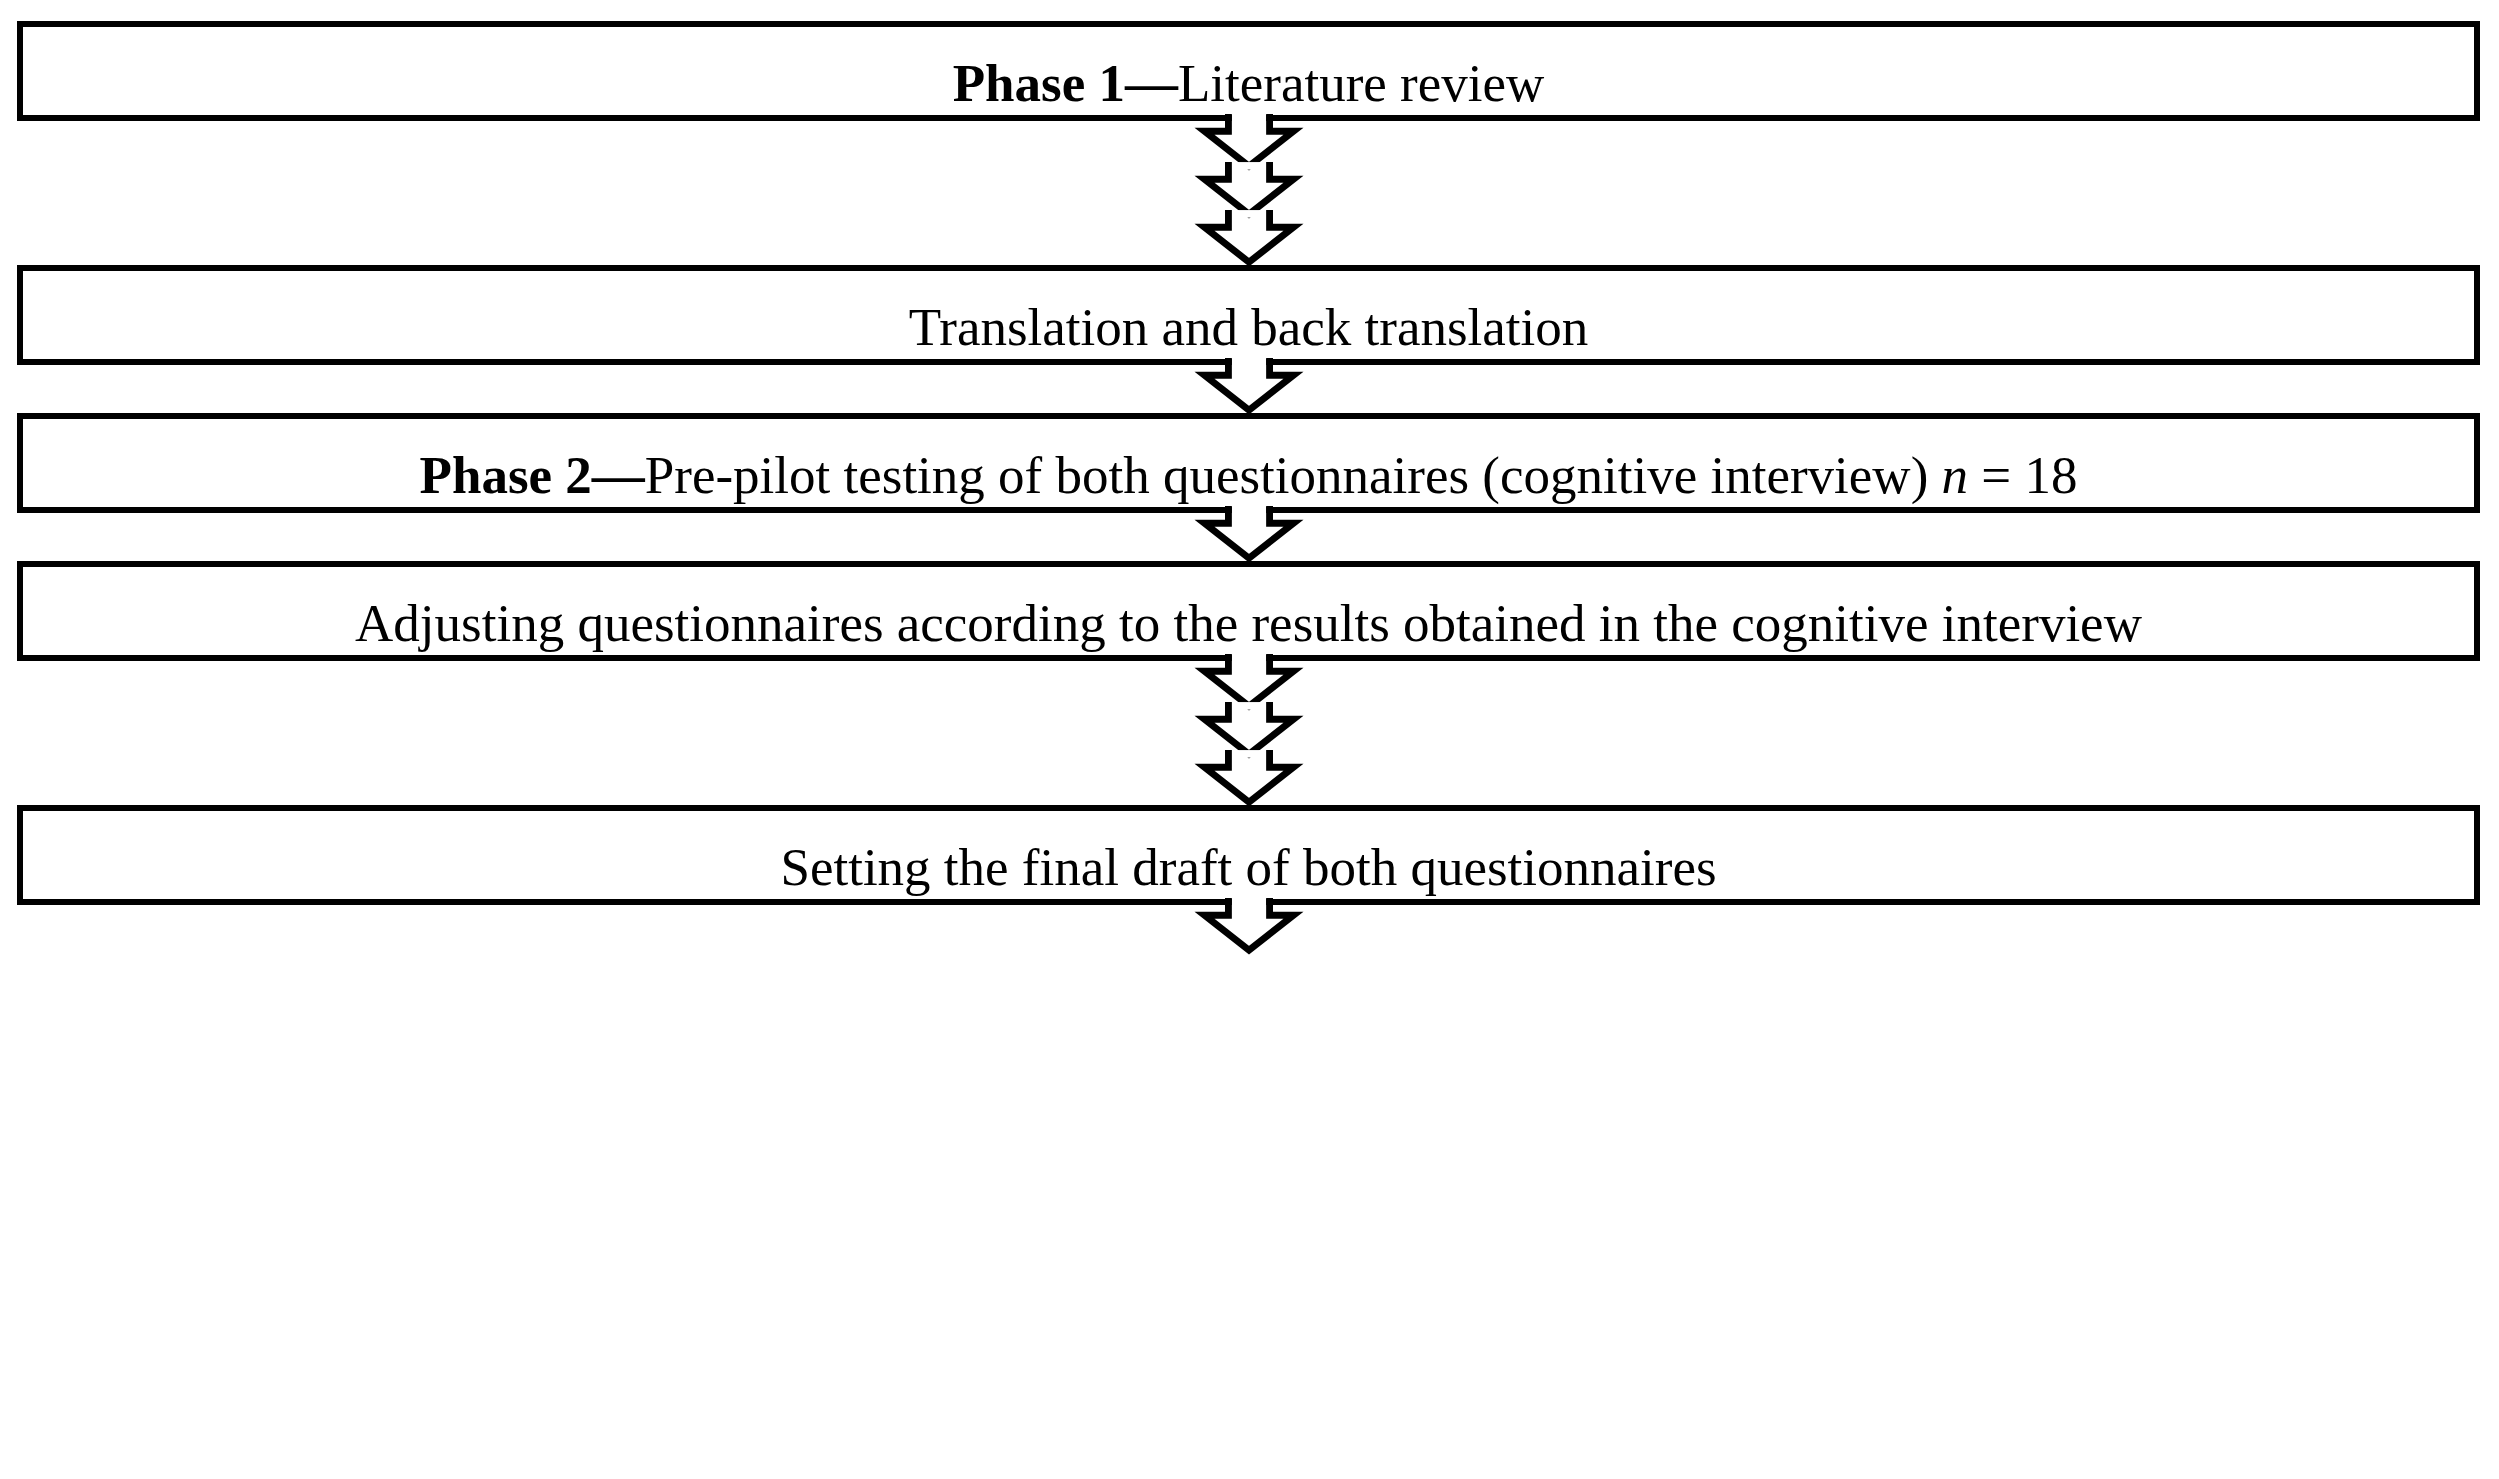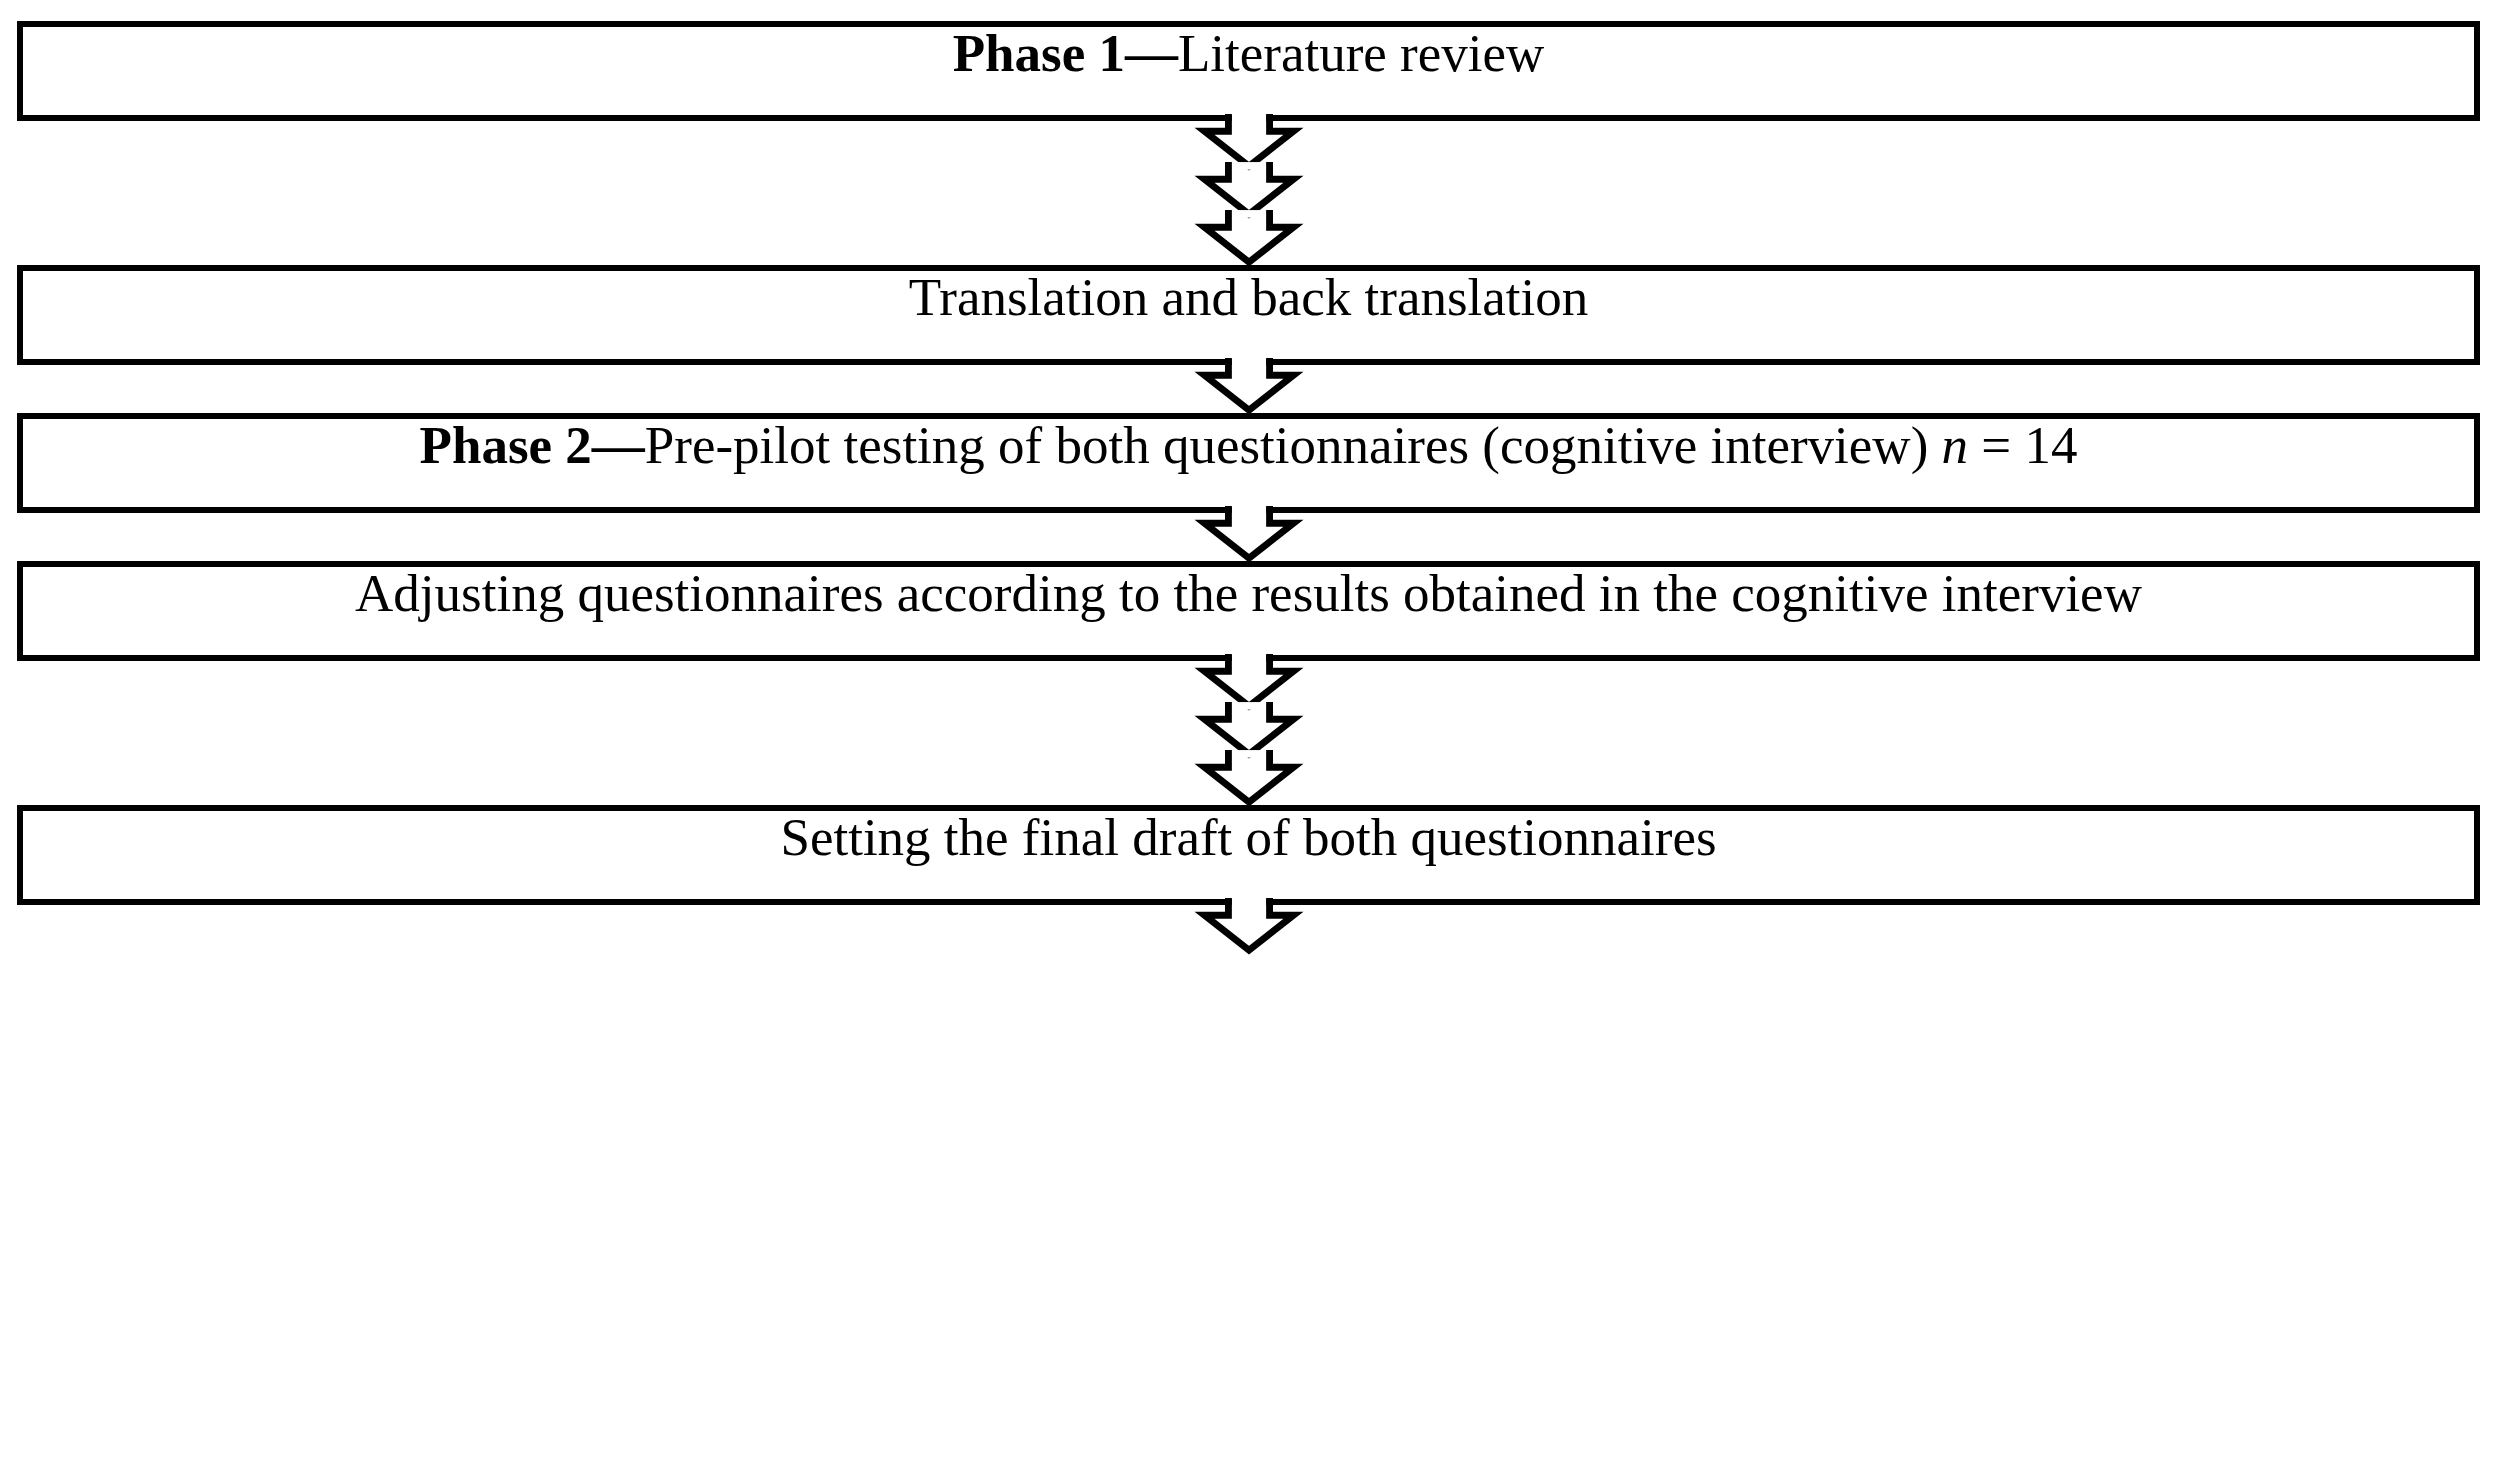--- a/index.html
+++ b/index.html
@@ -19,21 +19,21 @@
     left: 17px;
     top: 20.5px;
     width: 2463px;
   }
   .box {
     box-sizing: border-box;
     height: 100px;
     border: 6.8px solid #000000;
     background: #ffffff;
     display: flex;
-    align-items: flex-start;
+    align-items: flex-end;
     justify-content: center;
     position: relative;
     z-index: 1;
   }
   .box-text {
     font-size: 53px;
     line-height: 1;
     white-space: nowrap;
     letter-spacing: 0px;
     padding-bottom: 4.1px;
@@ -84,21 +84,21 @@
 <div class="box">
       <div class="box-text"><span>Translation and back translation</span></div>
     </div>
   <div class="connector">
     <svg viewBox="0 0 140 80" xmlns="http://www.w3.org/2000/svg">
       <rect x="45" y="0" width="50" height="11" fill="#ffffff"></rect>
       <path d="M 40 0 L 40 25 L 5 25 L 70 76 L 135 25 L 100 25 L 100 0" fill="none" stroke="#000000" stroke-width="10" stroke-linejoin="miter" stroke-linecap="butt"></path>
     </svg>
   </div>
 <div class="box">
-      <div class="box-text"><span class="b">Phase 2—</span><span>Pre-pilot testing of both questionnaires (cognitive interview) </span><span class="i">n</span><span> = 14</span></div>
+      <div class="box-text"><span class="b">Phase 2—</span><span>Pre-pilot testing of both questionnaires (cognitive interview) </span><span class="i">n</span><span> = 18</span></div>
     </div>
   <div class="connector">
     <svg viewBox="0 0 140 80" xmlns="http://www.w3.org/2000/svg">
       <rect x="45" y="0" width="50" height="11" fill="#ffffff"></rect>
       <path d="M 40 0 L 40 25 L 5 25 L 70 76 L 135 25 L 100 25 L 100 0" fill="none" stroke="#000000" stroke-width="10" stroke-linejoin="miter" stroke-linecap="butt"></path>
     </svg>
   </div>
 <div class="box">
       <div class="box-text"><span>Adjusting questionnaires according to the results obtained in the cognitive interview</span></div>
     </div>

